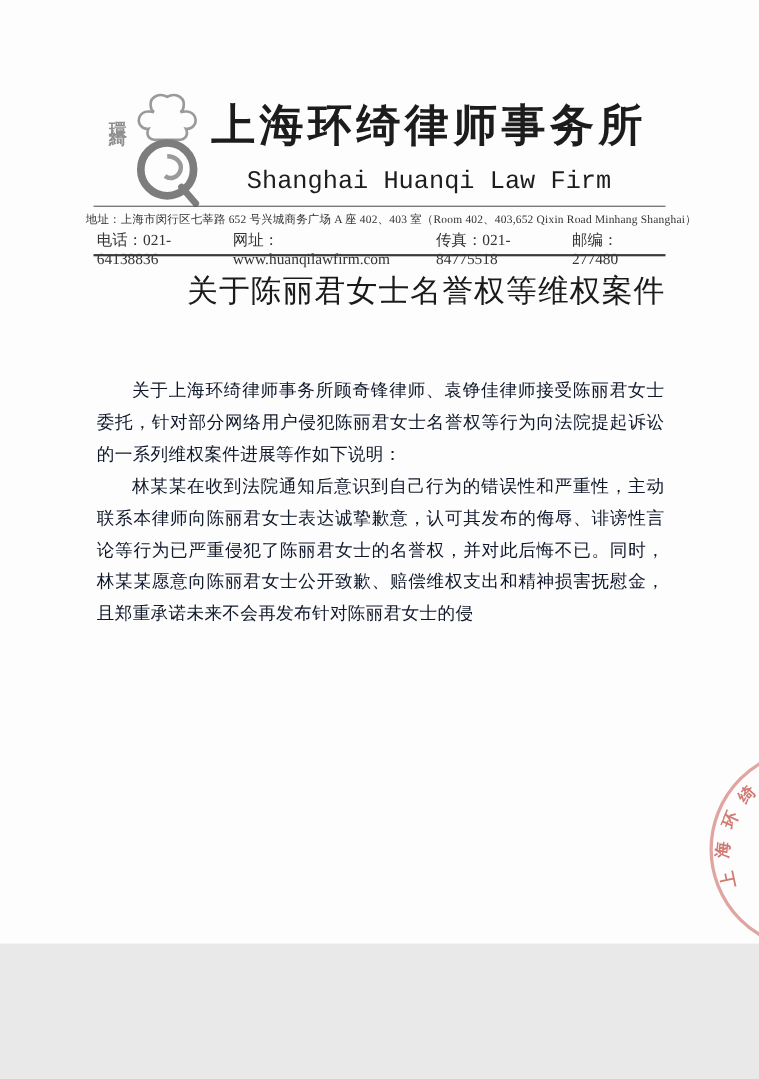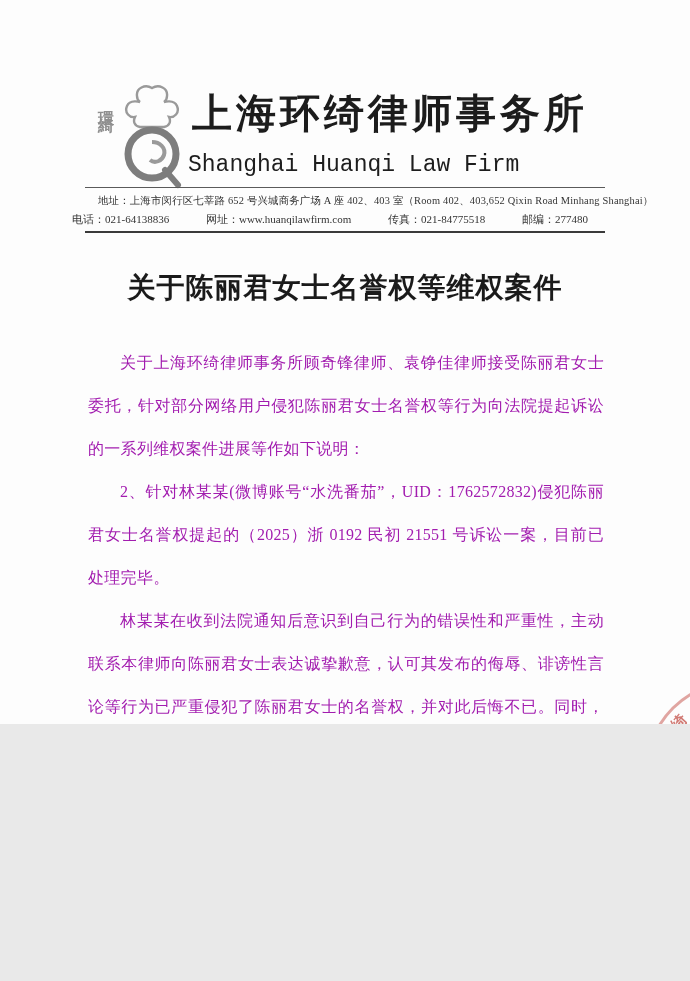--- a/index.html
+++ b/index.html
@@ -1,56 +1,56 @@
 <!DOCTYPE html>
 <html><head>
 <meta charset="utf-8">
 <style>
   html,body{margin:0;padding:0;background:#e9e9e9;}
   .page{
-    position:relative;width:690px;height:724px;margin:0 auto;
+    position:relative;width:690px;height:858px;margin:0 auto;
     background:#fdfdfd;overflow:hidden;
     font-family:"Liberation Serif","DejaVu Serif",serif;color:#2b2b2b;
   }
   
   .logo{position:absolute;left:96px;top:84px;width:92px;height:108px;display:flex;}
   .logo-vert{
     writing-mode:vertical-rl;font-size:16px;color:#8f8f8f;letter-spacing:6px;
     line-height:20px;margin-top:14px;font-weight:bold;
   }
   .logo-seal{margin-left:2px;}
   .firm-cn{
     position:absolute;left:188px;top:80px;width:404px;text-align:center;
     font-size:40px;font-weight:900;letter-spacing:4px;line-height:68px;color:#1c1c1c;
   }
   .firm-en{
-    position:absolute;left:188px;top:150px;width:404px;
+    position:absolute;left:188px;top:150px;width:404px;text-align:center;
     font-family:"Liberation Mono","DejaVu Sans Mono",monospace;
     font-size:23px;line-height:30px;color:#1d1d1d;
   }
   .rule-thin{position:absolute;left:85px;width:520px;top:187px;border-top:1px solid #5a5a5a;}
   .address-row{
-    position:absolute;left:98px;top:192px;width:516px;font-size:10.4px;line-height:17px;
+    position:absolute;left:78px;top:192px;width:516px;font-size:10.4px;line-height:17px;
     white-space:nowrap;color:#333;letter-spacing:0.2px;
   }
   .contact-row{
-    position:absolute;left:72px;top:211px;width:516px;display:flex;
-    justify-content:space-between;font-size:11px;line-height:17px;color:#333;align-items:center;
+    position:absolute;left:88px;top:211px;width:516px;display:flex;
+    justify-content:space-between;font-size:14px;line-height:17px;color:#333;align-items:center;
   }
   .rule-thick{position:absolute;left:85px;width:520px;top:231px;border-top:2px solid #3a3a3a;}
   
   .doc-title{
-    position:absolute;left:85px;top:243px;width:520px;text-align:center;
-    font-size:28px;font-weight:bold;line-height:45px;letter-spacing:1px;color:#1a1a1a;margin-top:22px;
+    position:absolute;left:85px;top:243px;width:520px;text-align:right;
+    font-size:28px;font-weight:normal;line-height:45px;letter-spacing:1px;color:#1a1a1a;
   }
   
   .body-text{position:absolute;left:88px;top:341px;width:516px;}
   .body-text p{
-    margin:0;font-size:16px;line-height:43px;text-align:justify;
-    text-indent:2em;color:#a21caf;letter-spacing:0.3px;font-family:Liberation Serif, serif;
+    margin:0;font-size:16px;line-height:29px;text-align:justify;
+    text-indent:2em;color:#0f172a;letter-spacing:0.3px;font-family:Liberation Serif, serif;
   }
   
   .stamp{
     position:absolute;left:645px;top:680px;width:178px;height:178px;
     border:3px solid rgba(201,92,86,0.55);border-radius:50%;
   }
   .stamp span{
     position:absolute;font-size:15px;font-weight:bold;color:rgba(193,77,70,0.75);
   }
   .stamp .c1{left:24px;top:30px;transform:rotate(-48deg);}
@@ -101,21 +101,20 @@
   </div>
 
   <div class="rule-thick"></div>
 
   <div class="doc-title">
     <div>关于陈丽君女士名誉权等维权案件</div>
   </div>
 
   <div class="body-text">
     <p>关于上海环绮律师事务所顾奇锋律师、袁铮佳律师接受陈丽君女士委托，针对部分网络用户侵犯陈丽君女士名誉权等行为向法院提起诉讼的一系列维权案件进展等作如下说明：</p>
-    <p>2、针对林某某(微博账号“水洗番茄”，UID：1762572832)侵犯陈丽君女士名誉权提起的（2025）浙 0192 民初 21551 号诉讼一案，目前已处理完毕。</p>
     <p>林某某在收到法院通知后意识到自己行为的错误性和严重性，主动联系本律师向陈丽君女士表达诚挚歉意，认可其发布的侮辱、诽谤性言论等行为已严重侵犯了陈丽君女士的名誉权，并对此后悔不已。同时，林某某愿意向陈丽君女士公开致歉、赔偿维权支出和精神损害抚慰金，且郑重承诺未来不会再发布针对陈丽君女士的侵</p>
   </div>
 
   <div class="stamp">
     <span class="c1">绮</span>
     <span class="c2">环</span>
     <span class="c3">海</span>
     <span class="c4">上</span>
   </div>
 

